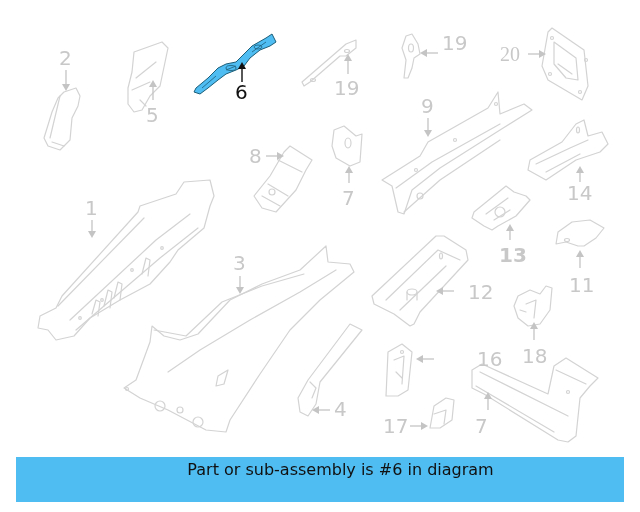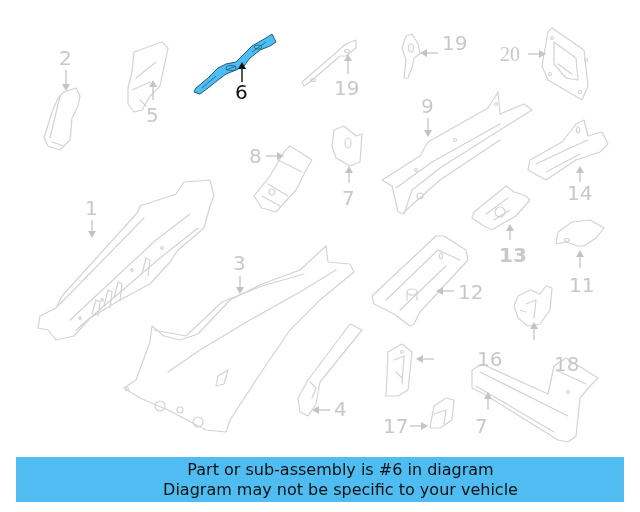--- a/index.html
+++ b/index.html
@@ -200,26 +200,25 @@
 <div class="callout" style="left:59px;  top:48px;">2</div>
 <div class="callout" style="left:233px; top:253px;">3</div>
 <div class="callout" style="left:334px; top:399px;">4</div>
 <div class="callout" style="left:146px; top:105px;">5</div>
 <div class="callout active" style="left:235px; top:82px;">6</div>
 <div class="callout" style="left:342px; top:188px;">7</div>
 <div class="callout" style="left:249px; top:146px;">8</div>
 <div class="callout" style="left:421px; top:96px;">9</div>
 <div class="callout" style="left:334px; top:78px;">19</div>
 <div class="callout" style="left:569px; top:275px;">11</div>
-<div class="callout" style="left:458px; top:282px;">12</div>
+<div class="callout" style="left:468px; top:282px;">12</div>
 <div class="callout" style="left:499px; top:245px;font-weight:bold;">13</div>
 <div class="callout" style="left:567px; top:183px;">14</div>
 <div class="callout" style="left:475px; top:416px;">7</div>
 <div class="callout" style="left:437px; top:349px;margin-left:40px;">16</div>
 <div class="callout" style="left:383px; top:416px;">17</div>
-<div class="callout" style="left:522px; top:354px;margin-left:32px;">18</div>
+<div class="callout" style="left:522px; top:346px;">18</div>
 <div class="callout" style="left:442px; top:33px;">19</div>
 <div class="callout" style="left:500px; top:44px;font-family:Liberation Serif, serif;">20</div>
 
 <div id="banner">
   <div>Part or sub-assembly is #6 in diagram</div>
-  <div>Diagram may not be specific to your vehicle</div>
 </div>
 
 </body></html>

